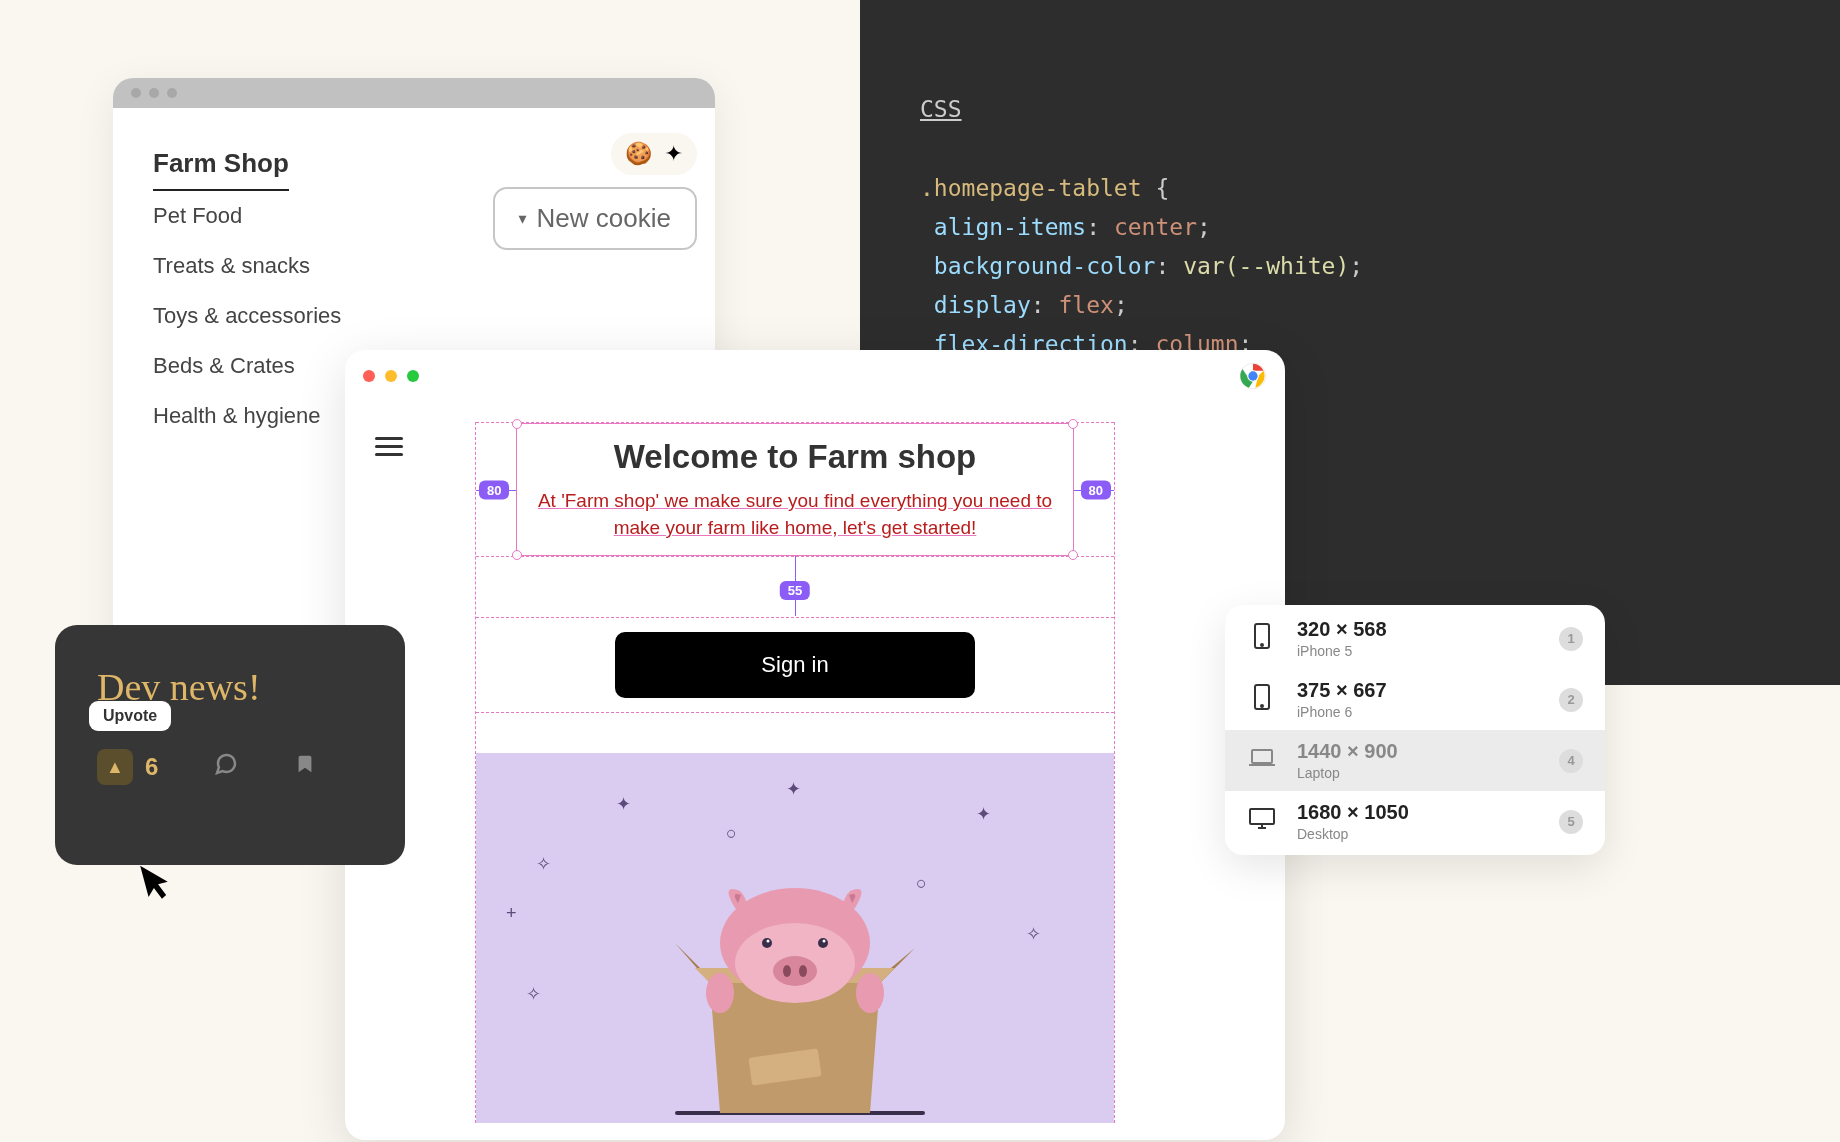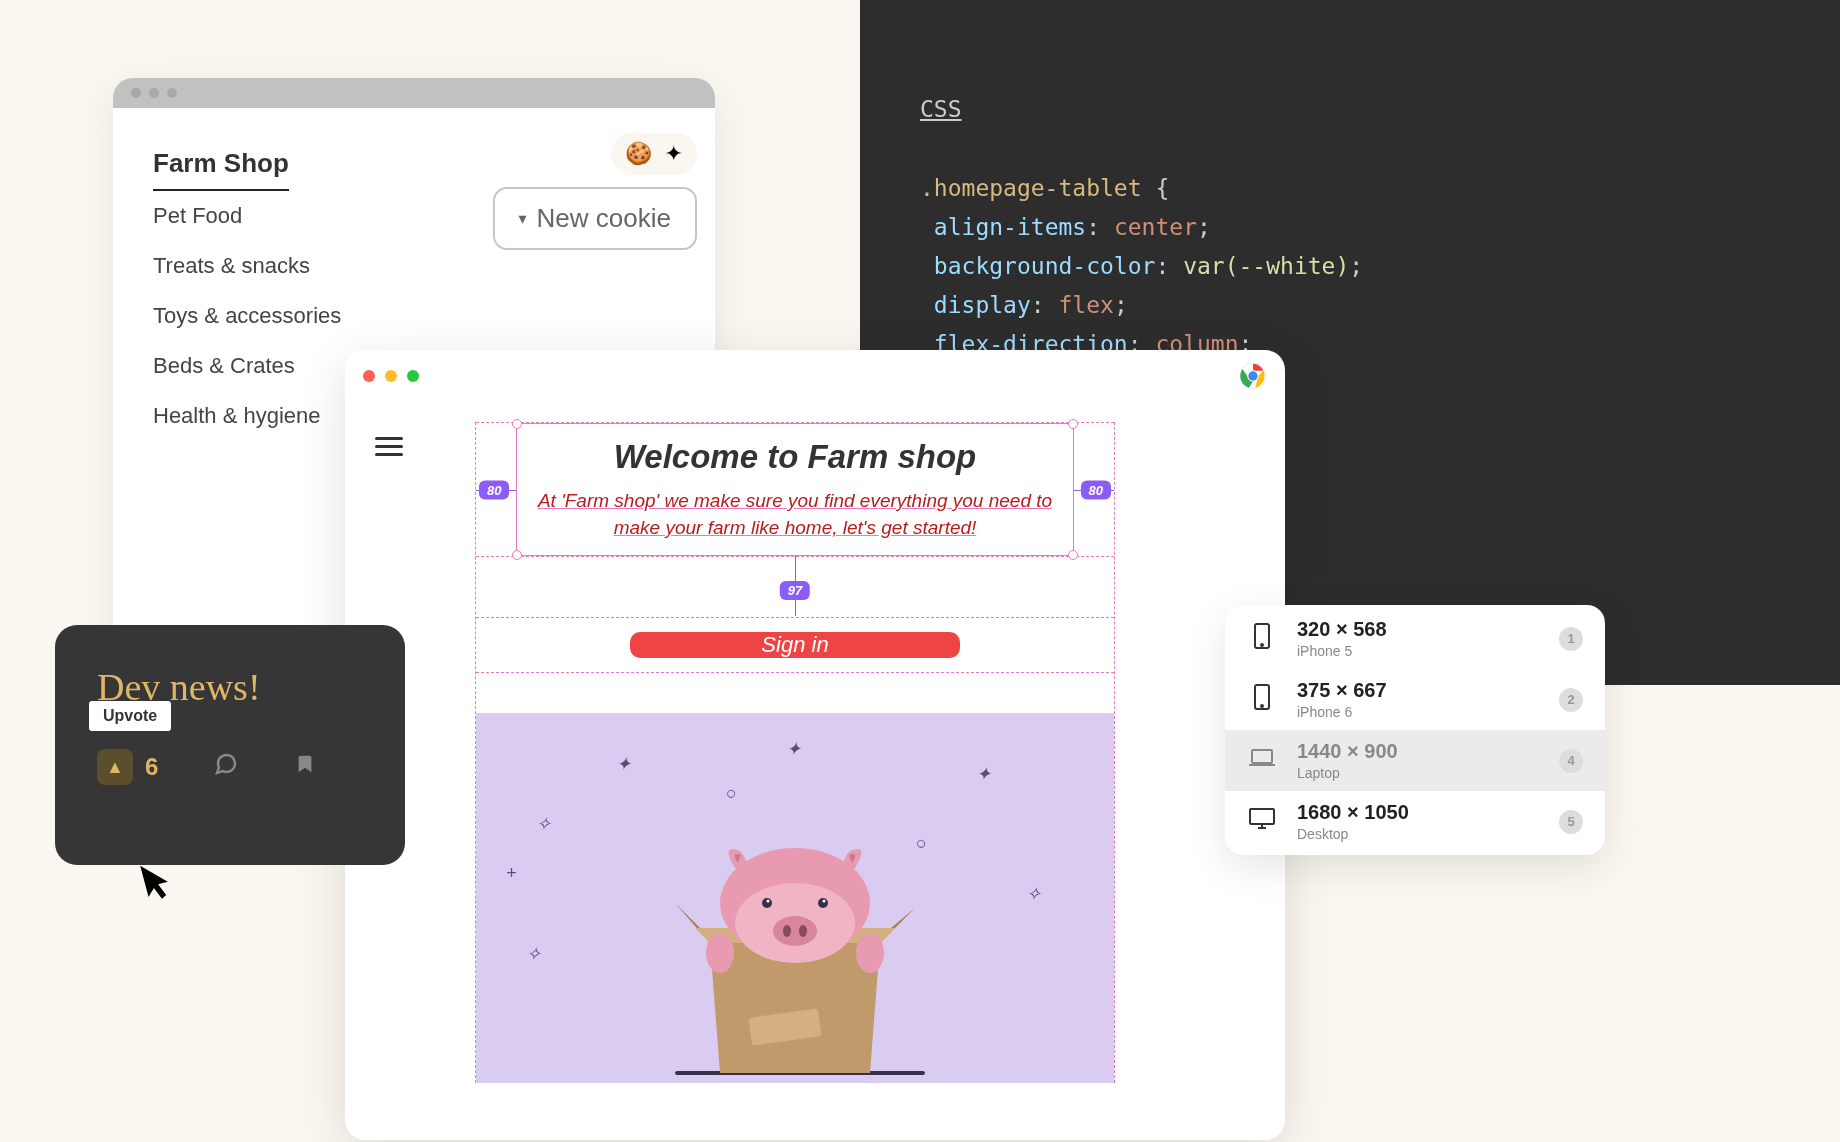--- a/index.html
+++ b/index.html
@@ -133,21 +133,20 @@
     }
     .d.red { background: #FF5F56; }
     .d.yellow { background: #FFBD2E; }
     .d.green { background: #27C93F; }
     .chrome-ico {
       width: 28px; height: 28px;
     }
     .browser-body {
       position: relative;
       padding: 20px 30px;
-      font-style: italic;
     }
     .hamburger {
       position: absolute;
       top: 30px;
       left: 30px;
       width: 28px;
     }
     .hamburger div {
       height: 3px;
       background: #333;
@@ -223,26 +222,27 @@
       position: absolute; left: 50%; bottom: -60px; width: 1px; height: 60px;
       background: #8B5CF6;
     }
     .section2 {
       margin-top: 60px;
       border-top: 1px dashed #E879C1;
       border-bottom: 1px dashed #E879C1;
       padding: 14px 40px;
     }
     .signin-btn {
-      background: #ef4444;
+      background: #000000;
       color: #fff;
       text-align: center;
+      padding: 20px;
       font-size: 22px;
       border-radius: 10px;
-      width: 330px;
+      width: 360px;
       margin: 0 auto;
     }
     .illustration {
       margin-top: 40px;
       height: 370px;
       background: #D9CCF0;
       position: relative;
       overflow: hidden;
     }
     .sparkle {
@@ -296,21 +296,21 @@
       font-size: 24px;
       font-weight: 700;
     }
     .tooltip {
       position: absolute;
       top: -48px;
       left: -8px;
       background: #fff;
       color: #333;
       padding: 6px 14px;
-      border-radius: 3px;
+      border-radius: 9px;
       font-size: 16px;
       font-weight: 600;
     }
     .icon-btn {
       color: #888;
       font-size: 24px;
     }
     .cursor {
       position: absolute;
       bottom: -45px;
@@ -441,21 +441,21 @@
         <div class="sel-box">
           <div class="handle tl"></div>
           <div class="handle tr"></div>
           <div class="handle bl"></div>
           <div class="handle br"></div>
           <h1>Welcome to Farm shop</h1>
           <p>At 'Farm shop' we make sure you find everything you need to make your farm like home, let's get started!</p>
         </div>
         <span class="spacer-badge sp-left">80</span>
         <span class="spacer-badge sp-right">80</span>
-        <span class="spacer-badge sp-bottom">97</span>
+        <span class="spacer-badge sp-bottom">55</span>
       </div>
       <div class="section2">
         <div class="signin-btn">
           <span>Sign in</span>
         </div>
       </div>
       <div class="illustration">
         <span class="sparkle" style="top:40px;left:140px">✦</span>
         <span class="sparkle" style="top:25px;left:310px">✦</span>
         <span class="sparkle" style="top:50px;left:500px">✦</span>

